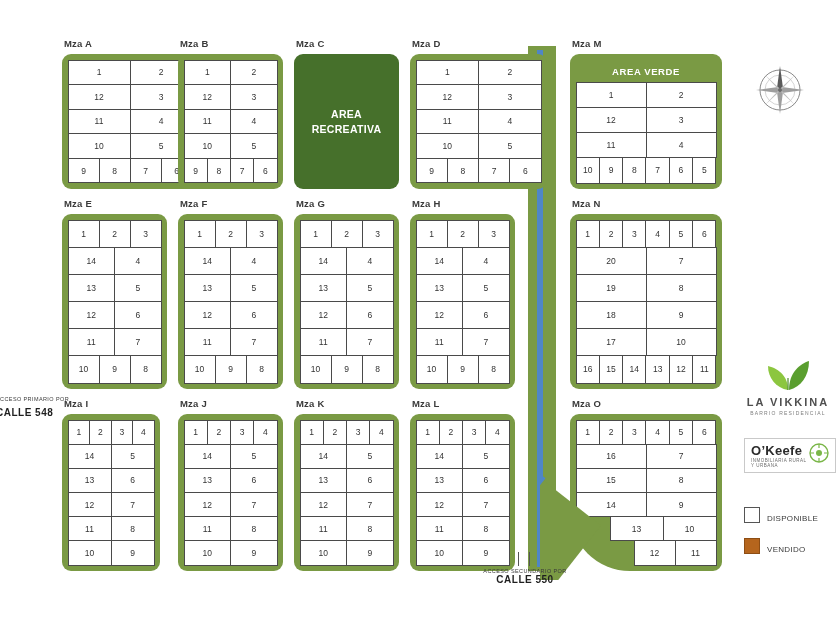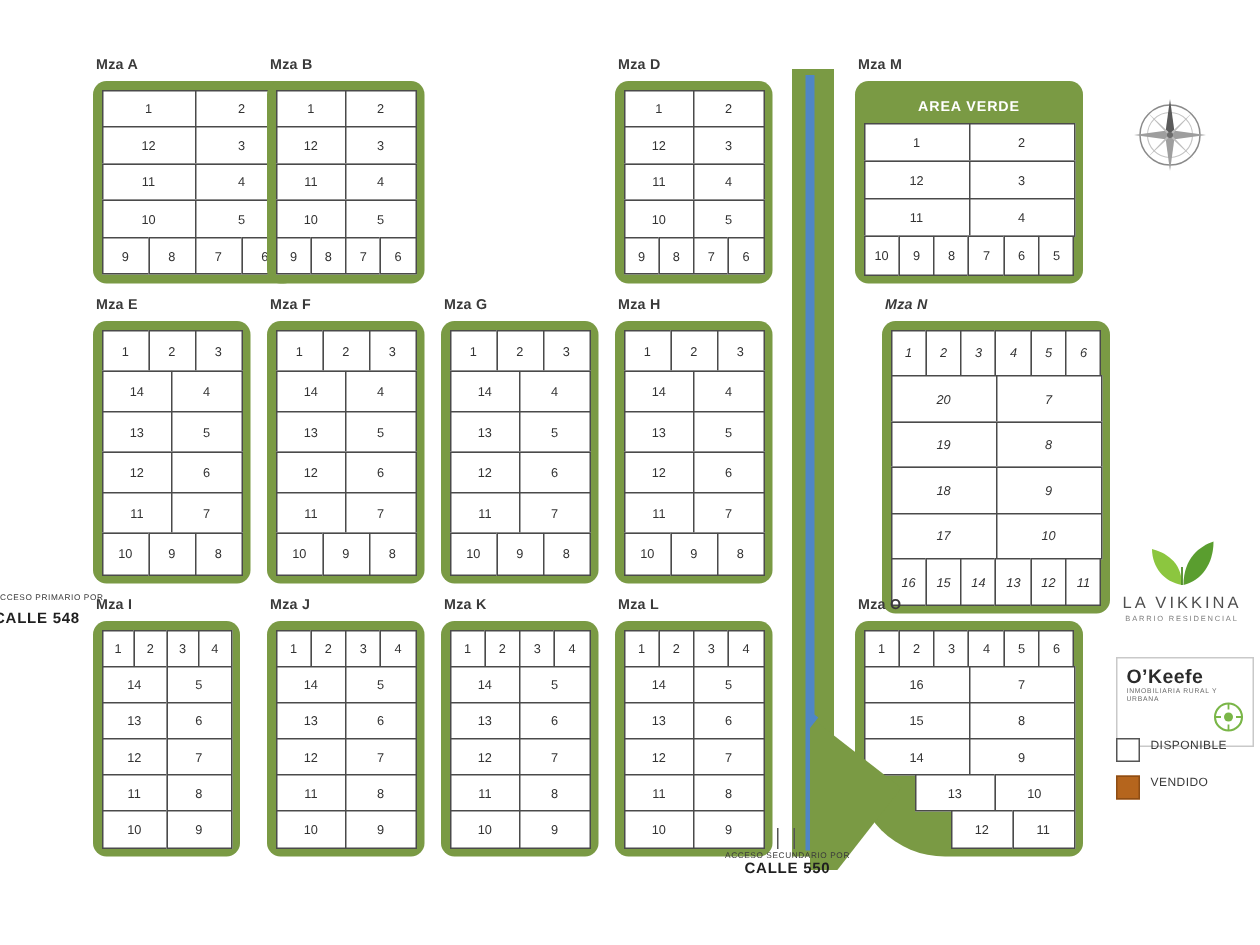--- a/index.html
+++ b/index.html
@@ -66,33 +66,33 @@
   }
   .street .line{
     position:absolute;background:#4f86c6;
   }
 
   
   .logo-wrap{position:absolute;left:742px;top:352px;width:92px;text-align:center;}
   .leaf{
     width:48px;height:40px;margin:0 auto 4px auto;position:relative;
   }
-  .brand-name{font-size:11px;letter-spacing:2px;color:#4f4f4f;font-weight:normal;}
+  .brand-name{font-size:11px;letter-spacing:2px;color:#4f4f4f;font-weight:bold;}
   .brand-sub{font-size:5px;letter-spacing:1.2px;color:#7d7d7d;margin-top:2px;}
 
   .okeefe{
     position:absolute;left:744px;top:438px;width:92px;
     border:1px solid #c9c9c9;background:#fff;
     padding:4px 2px;box-sizing:border-box;text-align:left;
   }
   .okeefe .ok-name{font-size:13px;font-weight:bold;color:#2b2b2b;padding-left:4px;letter-spacing:.3px;}
   .okeefe .ok-sub{font-size:4.5px;color:#6b6b6b;padding-left:4px;letter-spacing:.5px;}
 
   .legend{position:absolute;left:744px;top:492px;width:96px;}
-  .legend-row{display:flex;align-items:flex-start;margin-bottom:9px;}
+  .legend-row{display:flex;align-items:flex-end;margin-bottom:9px;margin-top:15px;}
   .legend-swatch{width:16px;height:16px;border:1px solid #555;margin-right:7px;box-sizing:border-box;}
   .legend-swatch.disp{background:#ffffff;}
   .legend-swatch.vend{background:#b5651d;border-color:#8d4d14;}
   .legend-label{font-size:8px;color:#3a3a3a;letter-spacing:.3px;}
 
   
   .compass{position:absolute;left:752px;top:62px;width:56px;height:56px;}
 
   
   .access{position:absolute;text-align:center;}
@@ -165,22 +165,33 @@
         <div class="row">
             <div class="lot">9</div>
             <div class="lot">8</div>
             <div class="lot">7</div>
             <div class="lot">6</div>
           </div>
       </div>
     </div>
   </div>
 
-
-  <div class="block" style="left:410px;top:54px;width:105px;height:135px;">
+  <div class="block green-block" style="left:294px;top:54px;width:105px;height:135px;">
+    <div class="block-label">Mza C</div>
+    <div class="block-body">
+      <div class="green-inner">
+        <div>
+          <div>AREA</div>
+          <div>RECREATIVA</div>
+        </div>
+      </div>
+    </div>
+  </div>
+
+  <div class="block" style="left:410px;top:54px;width:105px;height:135px;padding-left:32px;">
     <div class="block-label">Mza D</div>
     <div class="block-body">
       <div class="lotgrid">
         <div class="row">
             <div class="lot">1</div>
             <div class="lot">2</div>
           </div>
         <div class="row">
             <div class="lot">12</div>
             <div class="lot">3</div>
@@ -361,21 +372,21 @@
           </div>
         <div class="row">
             <div class="lot">10</div>
             <div class="lot">9</div>
             <div class="lot">8</div>
           </div>
       </div>
     </div>
   </div>
 
-  <div class="block" style="left:588px;top:214px;width:152px;height:195px;font-style:italic;">
+  <div class="block" style="left:570px;top:214px;width:152px;height:175px;">
     <div class="block-label">Mza N</div>
     <div class="block-body">
       <div class="lotgrid">
         <div class="row">
           <div class="lot">1</div>
           <div class="lot">2</div>
           <div class="lot">3</div>
           <div class="lot">4</div>
           <div class="lot">5</div>
           <div class="lot">6</div>
@@ -619,21 +630,21 @@
         <path d="M24 38 C24 22, 12 16, 4 14 C4 26, 12 36, 24 38 Z" fill="#8cc63f"></path>
         <path d="M25 38 C25 20, 36 12, 45 9 C45 24, 37 35, 25 38 Z" fill="#5a9e2f"></path>
         <path d="M24 38 L24 26" stroke="#4e8c29" stroke-width="1.2" fill="none"></path>
       </svg>
     </div>
     <div class="brand-name">LA VIKKINA</div>
     <div class="brand-sub">BARRIO RESIDENCIAL</div>
   </div>
 
   <div class="okeefe">
-    <div style="display:flex;align-items:flex-end;justify-content:space-between;flex-direction:column;">
+    <div style="display:flex;align-items:flex-start;justify-content:space-between;">
       <div>
         <div class="ok-name">O’Keefe</div>
         <div class="ok-sub">INMOBILIARIA RURAL Y URBANA</div>
       </div>
       <span style="margin-right:4px;">
         <svg width="20" height="20" viewBox="0 0 20 20">
           <circle cx="10" cy="10" r="9" fill="none" stroke="#7ab648" stroke-width="1.4"></circle>
           <circle cx="10" cy="10" r="3" fill="#7ab648"></circle>
           <path d="M10 1 L10 5 M10 15 L10 19 M1 10 L5 10 M15 10 L19 10" stroke="#7ab648" stroke-width="1.2"></path>
         </svg>

